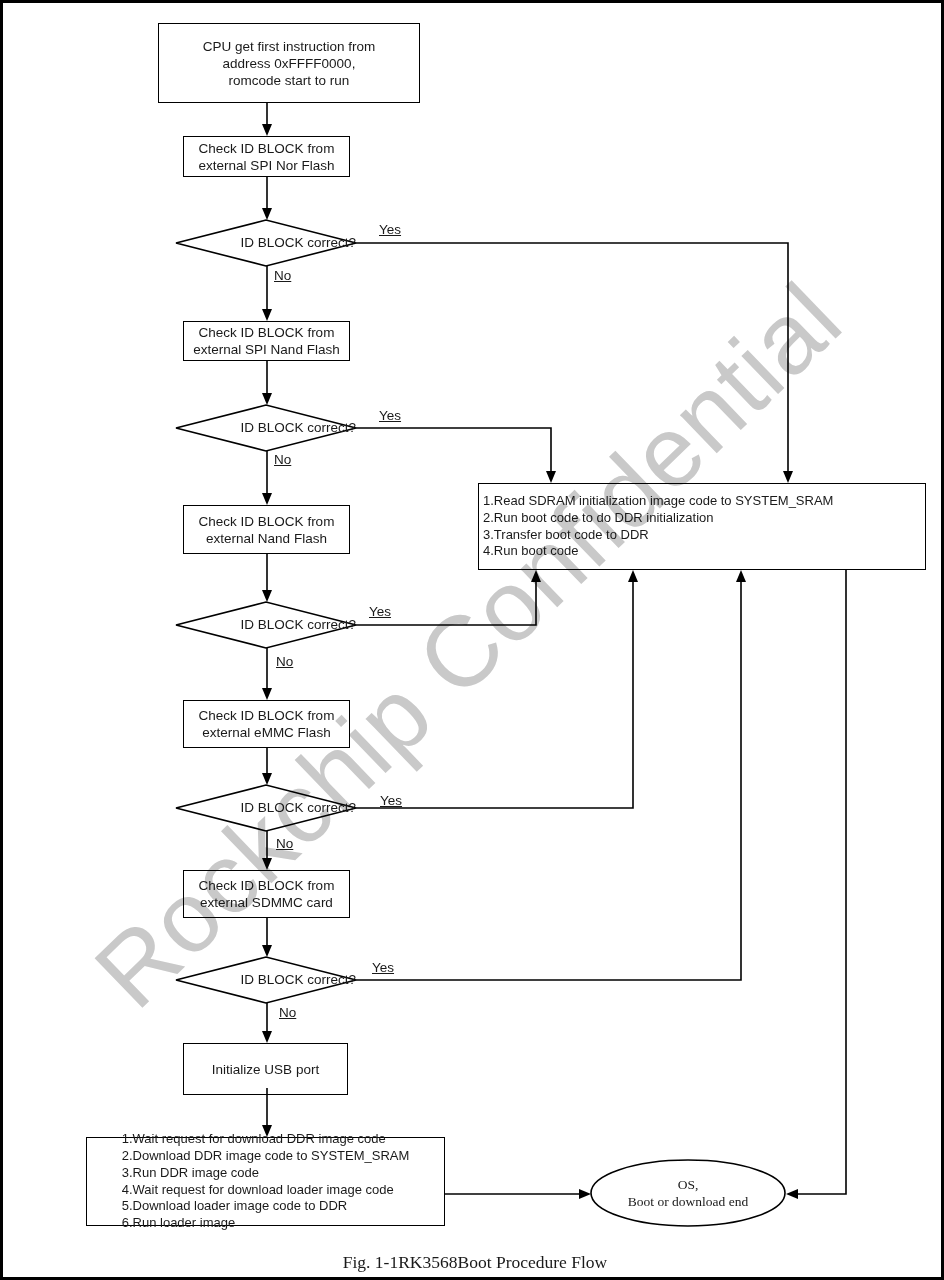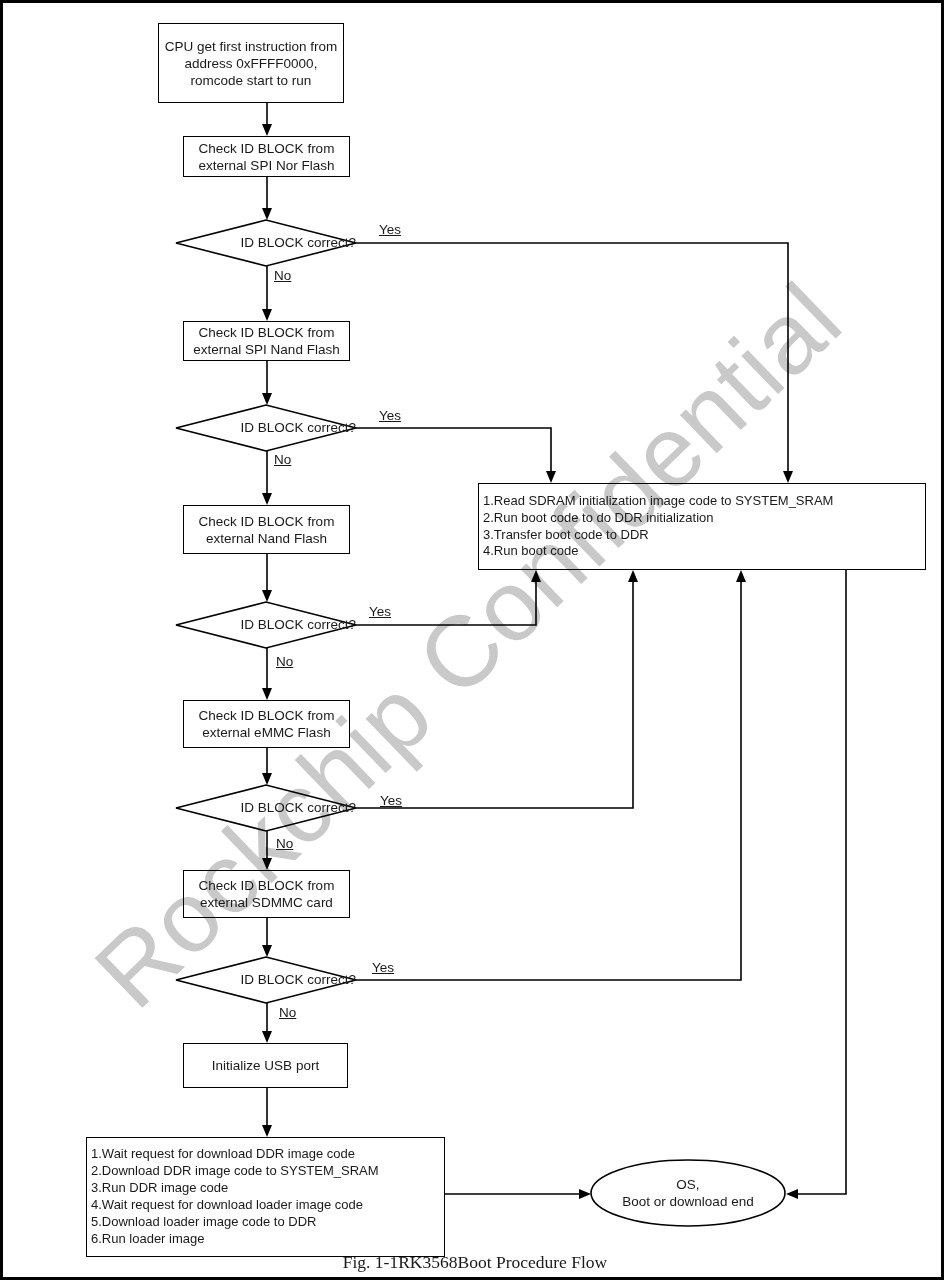--- a/index.html
+++ b/index.html
@@ -203,21 +203,21 @@
       <polyline points="843,567 843,1191 794,1191"></polyline>
         <polygon class="arrow" points="795,1186 795,1196 783,1191"></polygon>
     </g>
 
     <g>
       <line x1="442" y1="1191" x2="577" y2="1191"></line>
         <polygon class="arrow" points="576,1186 576,1196 588,1191"></polygon>
     </g>
   </svg>
 
-  <div class="node box" style="left:155px; top:20px; width:186px; height:80px;">
+  <div class="node box" style="left:155px; top:20px; width:262px; height:80px;">
     <span>CPU get first instruction from
 address 0xFFFF0000,
 romcode start to run</span>
   </div>
 
   <div class="node box" style="left:180px; top:133px; width:167px; height:41px;">
     <span>Check ID BLOCK from
 external SPI Nor Flash</span>
   </div>
 
@@ -234,47 +234,47 @@
   <div class="node box" style="left:180px; top:697px; width:167px; height:48px;">
     <span>Check ID BLOCK from
 external eMMC Flash</span>
   </div>
 
   <div class="node box" style="left:180px; top:867px; width:167px; height:48px;">
     <span>Check ID BLOCK from
 external SDMMC card</span>
   </div>
 
-  <div class="node box" style="left:180px; top:1040px; width:165px; height:45px;">
+  <div class="node box" style="left:180px; top:1040px; width:165px; height:52px;">
     <span>Initialize USB port</span>
   </div>
 
   <div class="node box list" style="left:475px; top:480px; width:448px; height:87px;">
     <span>1.Read SDRAM initialization image code to SYSTEM_SRAM
 2.Run boot code to do DDR initialization
 3.Transfer boot code to DDR
 4.Run boot code</span>
   </div>
 
-  <div class="node box list" style="left:83px; top:1134px; width:359px; height:120px;">
+  <div class="node box list" style="left:83px; top:1134px; width:359px; height:89px;justify-content:center;">
     <span>1.Wait request for download DDR image code
 2.Download DDR image code to SYSTEM_SRAM
 3.Run DDR image code
 4.Wait request for download loader image code
 5.Download loader image code to DDR
 6.Run loader image</span>
   </div>
 
   <div class="diamond-label" style="left:173px; top:232px;">ID BLOCK correct?</div>
   <div class="diamond-label" style="left:173px; top:417px;">ID BLOCK correct?</div>
   <div class="diamond-label" style="left:173px; top:614px;">ID BLOCK correct?</div>
   <div class="diamond-label" style="left:173px; top:797px;">ID BLOCK correct?</div>
   <div class="diamond-label" style="left:173px; top:969px;">ID BLOCK correct?</div>
 
-  <div class="ellipse-label" style="left:590px; top:1173px;">OS,
+  <div class="ellipse-label" style="left:590px; top:1173px;font-family:Liberation Serif, serif;">OS,
 Boot or download end</div>
 
   <div class="branch-label" style="left:376px; top:219px;">Yes</div>
   <div class="branch-label" style="left:271px; top:265px;">No</div>
 
   <div class="branch-label" style="left:376px; top:405px;">Yes</div>
   <div class="branch-label" style="left:271px; top:449px;">No</div>
 
   <div class="branch-label" style="left:366px; top:601px;">Yes</div>
   <div class="branch-label" style="left:273px; top:651px;">No</div>

